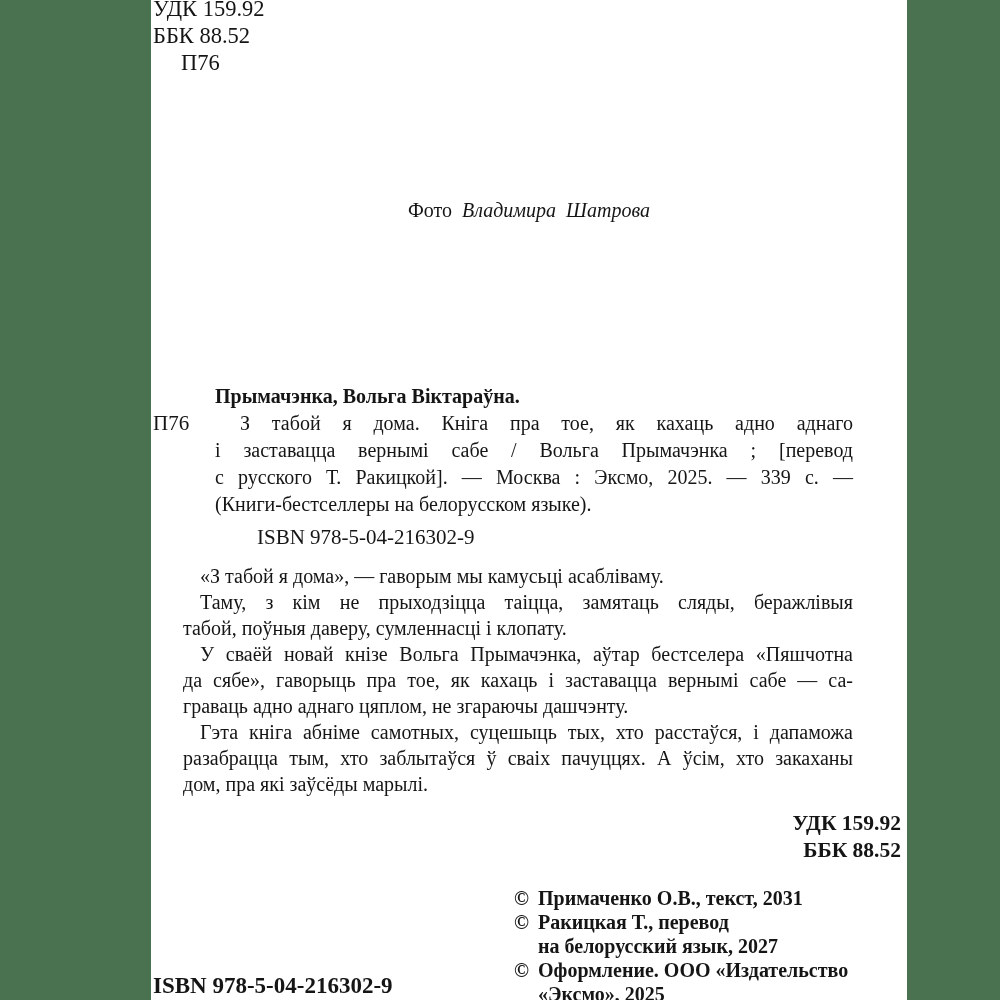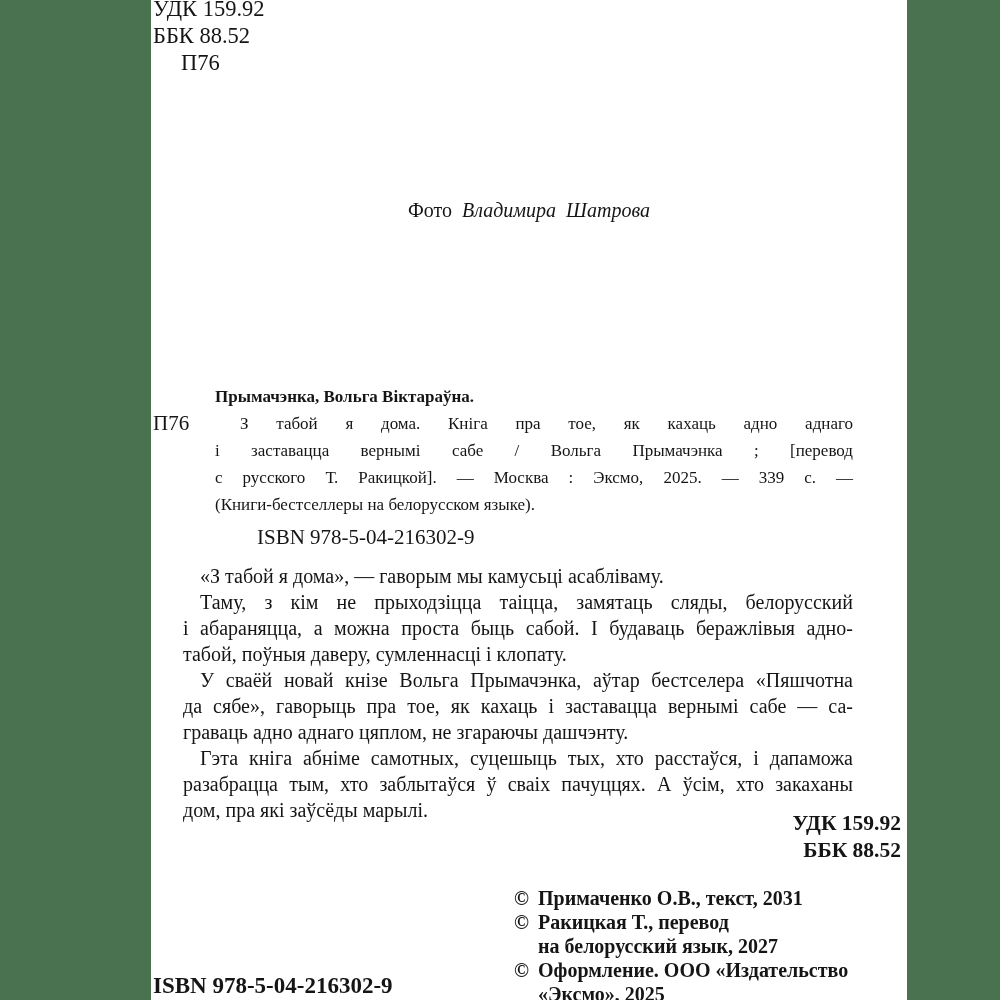--- a/index.html
+++ b/index.html
@@ -31,21 +31,21 @@
   
   .photo-credit {
     position: absolute; left: 0; top: 193px; width: 100%;
     text-align: center; font-size: 20px; line-height: 34px;
     word-spacing: 5px; white-space: nowrap;
   }
   .photo-credit .name { font-style: italic; }
   
   .catalog {
     position: absolute; left: 64px; top: 383px; width: 638px;
-    font-size: 17px; line-height: 27px;
+    font-size: 20px; line-height: 27px;
   }
   .catalog .author-heading { font-weight: bold; white-space: nowrap; }
   .catalog .line { min-height: 27px; }
   .catalog .line.indent { text-indent: 25px; }
   .margin-code {
     position: absolute; left: 2px; top: 410px;
     font-size: 21px; line-height: 27px; white-space: nowrap;
   }
   .isbn-line {
     position: absolute; left: 64px; top: 524px;
@@ -107,22 +107,21 @@
           <div class="line justify">с русского Т. Ракицкой]. — Москва : Эксмо, 2025. — 339 с. —</div>
           <div class="line">(Книги-бестселлеры на белорусском языке).</div>
         </div>
     </div>
 
     <div class="isbn-line">ISBN 978-5-04-216302-9</div>
 
     <div class="annotation">
       <div>
           <div class="line indent">«З табой я дома», — гаворым мы камусьці асабліваму.</div>
-          <div class="line indent justify">Таму, з кім не прыходзіцца таіцца, замятаць сляды, белорусский</div>
-          <div class="line justify">і абараняцца, а можна проста быць сабой. І будаваць беражлівыя адно-</div>
+          <div class="line indent justify">Таму, з кім не прыходзіцца таіцца, замятаць сляды, беражлівыя</div>
           <div class="line">табой, поўныя даверу, сумленнасці і клопату.</div>
           <div class="line indent justify">У сваёй новай кнізе Вольга Прымачэнка, аўтар бестселера «Пяшчотна</div>
           <div class="line justify">да сябе», гаворыць пра тое, як кахаць і заставацца вернымі сабе — са-</div>
           <div class="line">граваць адно аднаго цяплом, не згараючы дашчэнту.</div>
           <div class="line indent justify">Гэта кніга абніме самотных, суцешыць тых, хто расстаўся, і дапаможа</div>
           <div class="line justify">разабрацца тым, хто заблытаўся ў сваіх пачуццях. А ўсім, хто закаханы</div>
           <div class="line">дом, пра які заўсёды марылі.</div>
         </div>
     </div>
 

